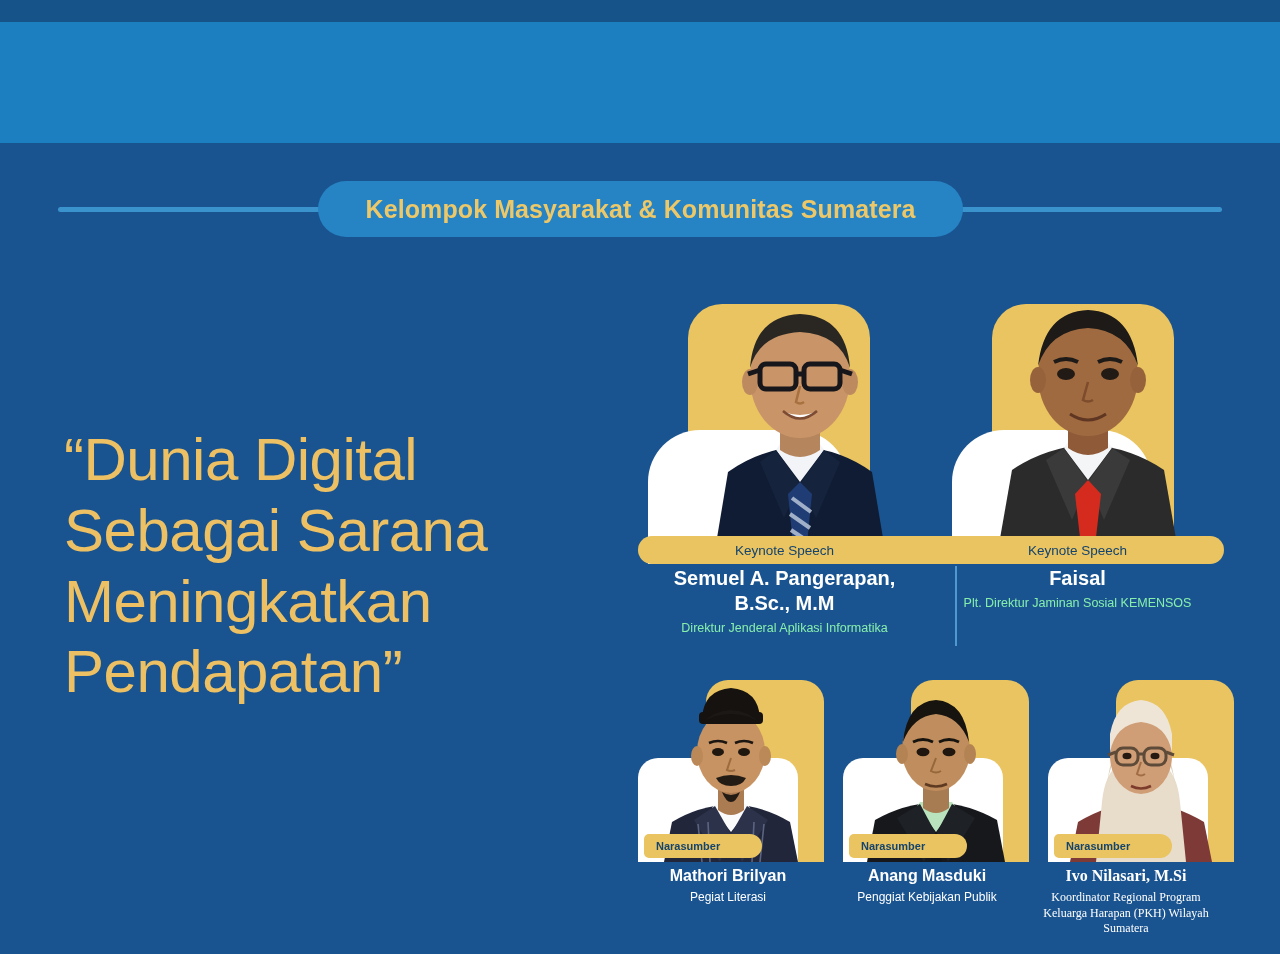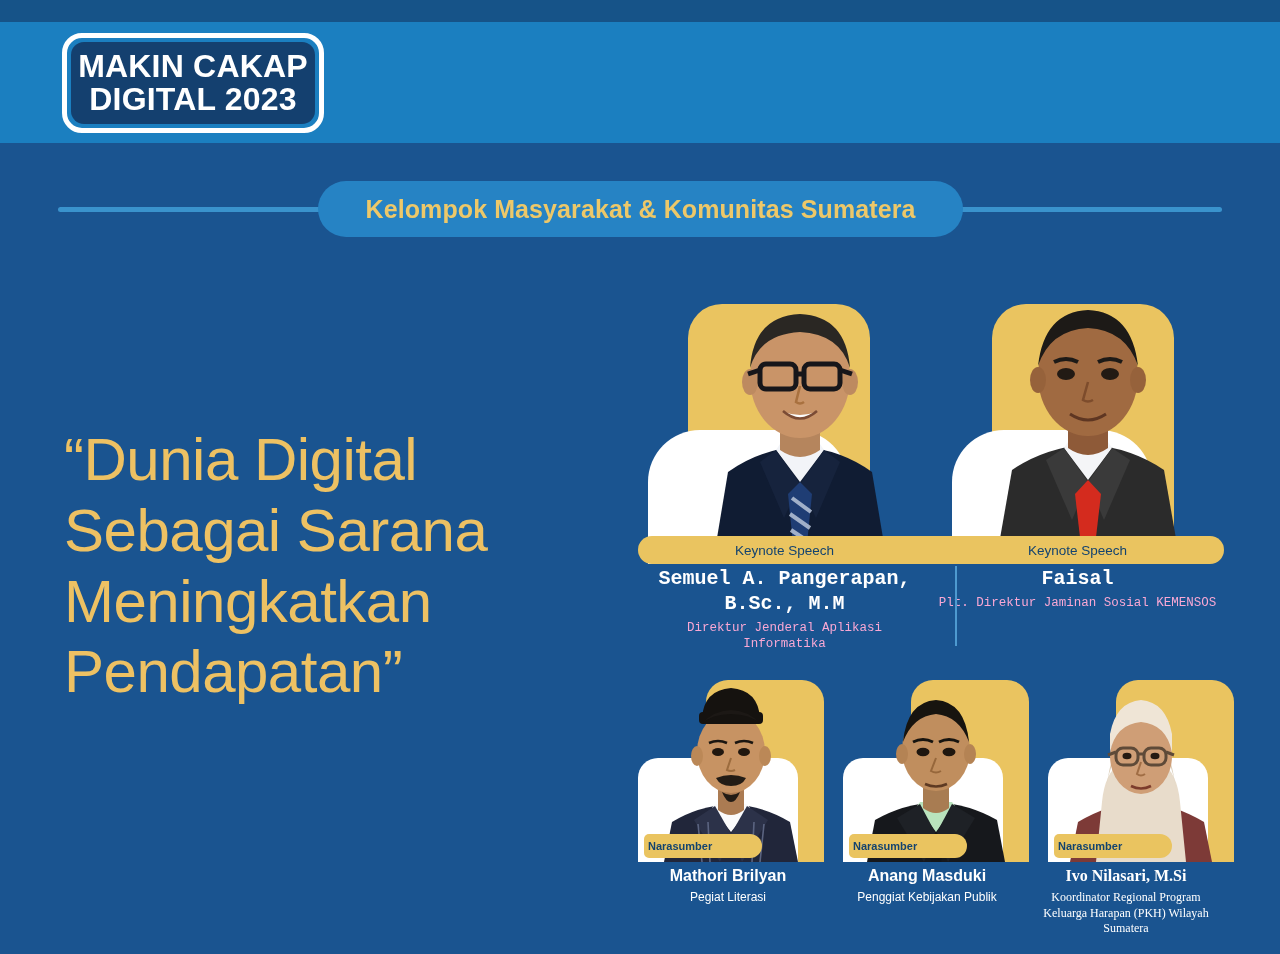--- a/index.html
+++ b/index.html
@@ -175,30 +175,29 @@
     position: absolute;
     left: 638px; top: 566px;
     width: 586px;
     display: flex;
   }
   .kn-info {
     width: 293px;
     text-align: center;
     padding: 0 6px;
     box-sizing: border-box;
-    font-family: Liberation Mono, monospace;
   }
   .kn-name {
     color: #ffffff;
     font-size: 20px;
     font-weight: bold;
     line-height: 1.25;
   }
   .kn-role {
-    color: #f9a8d4;
+    color: #86efac;
     font-size: 12.5px;
     line-height: 1.25;
     margin-top: 5px;
   }
   .kn-divider {
     position: absolute;
     left: 955px; top: 566px;
     width: 2px; height: 80px;
     background: #4e9ad0;
   }
@@ -235,21 +234,21 @@
     overflow: hidden;
   }
   .ns-ribbon {
     position: absolute;
     left: 6px; top: 162px;
     width: 118px; height: 24px;
     background: #eac460;
     border-radius: 5px 12px 12px 5px;
     display: flex;
     align-items: center;
-    padding-left: 4px;
+    padding-left: 12px;
     box-sizing: border-box;
     color: #13436f;
     font-weight: bold;
     font-size: 11px;
   }
 
   .ns-info-row {
     position: absolute;
     left: 638px; top: 866px;
     width: 586px;
@@ -277,26 +276,20 @@
 </style>
 </head>
 <body>
 
 <div class="poster">
 
   <div class="top-dark-strip"></div>
 
   <div class="header-band"></div>
 
-  <div class="logo-badge">
-    <div class="logo-inner">
-      <div class="logo-line">MAKIN CAKAP</div>
-      <div class="logo-line">DIGITAL 2023</div>
-    </div>
-  </div>
 
 
   <div class="rule rule-left"></div>
   <div class="rule rule-right"></div>
   <div class="section-pill">
     <span class="section-pill-label">Kelompok Masyarakat &amp; Komunitas Sumatera</span>
   </div>
 
   <div class="headline">“Dunia Digital Sebagai Sarana Meningkatkan Pendapatan”</div>
 

